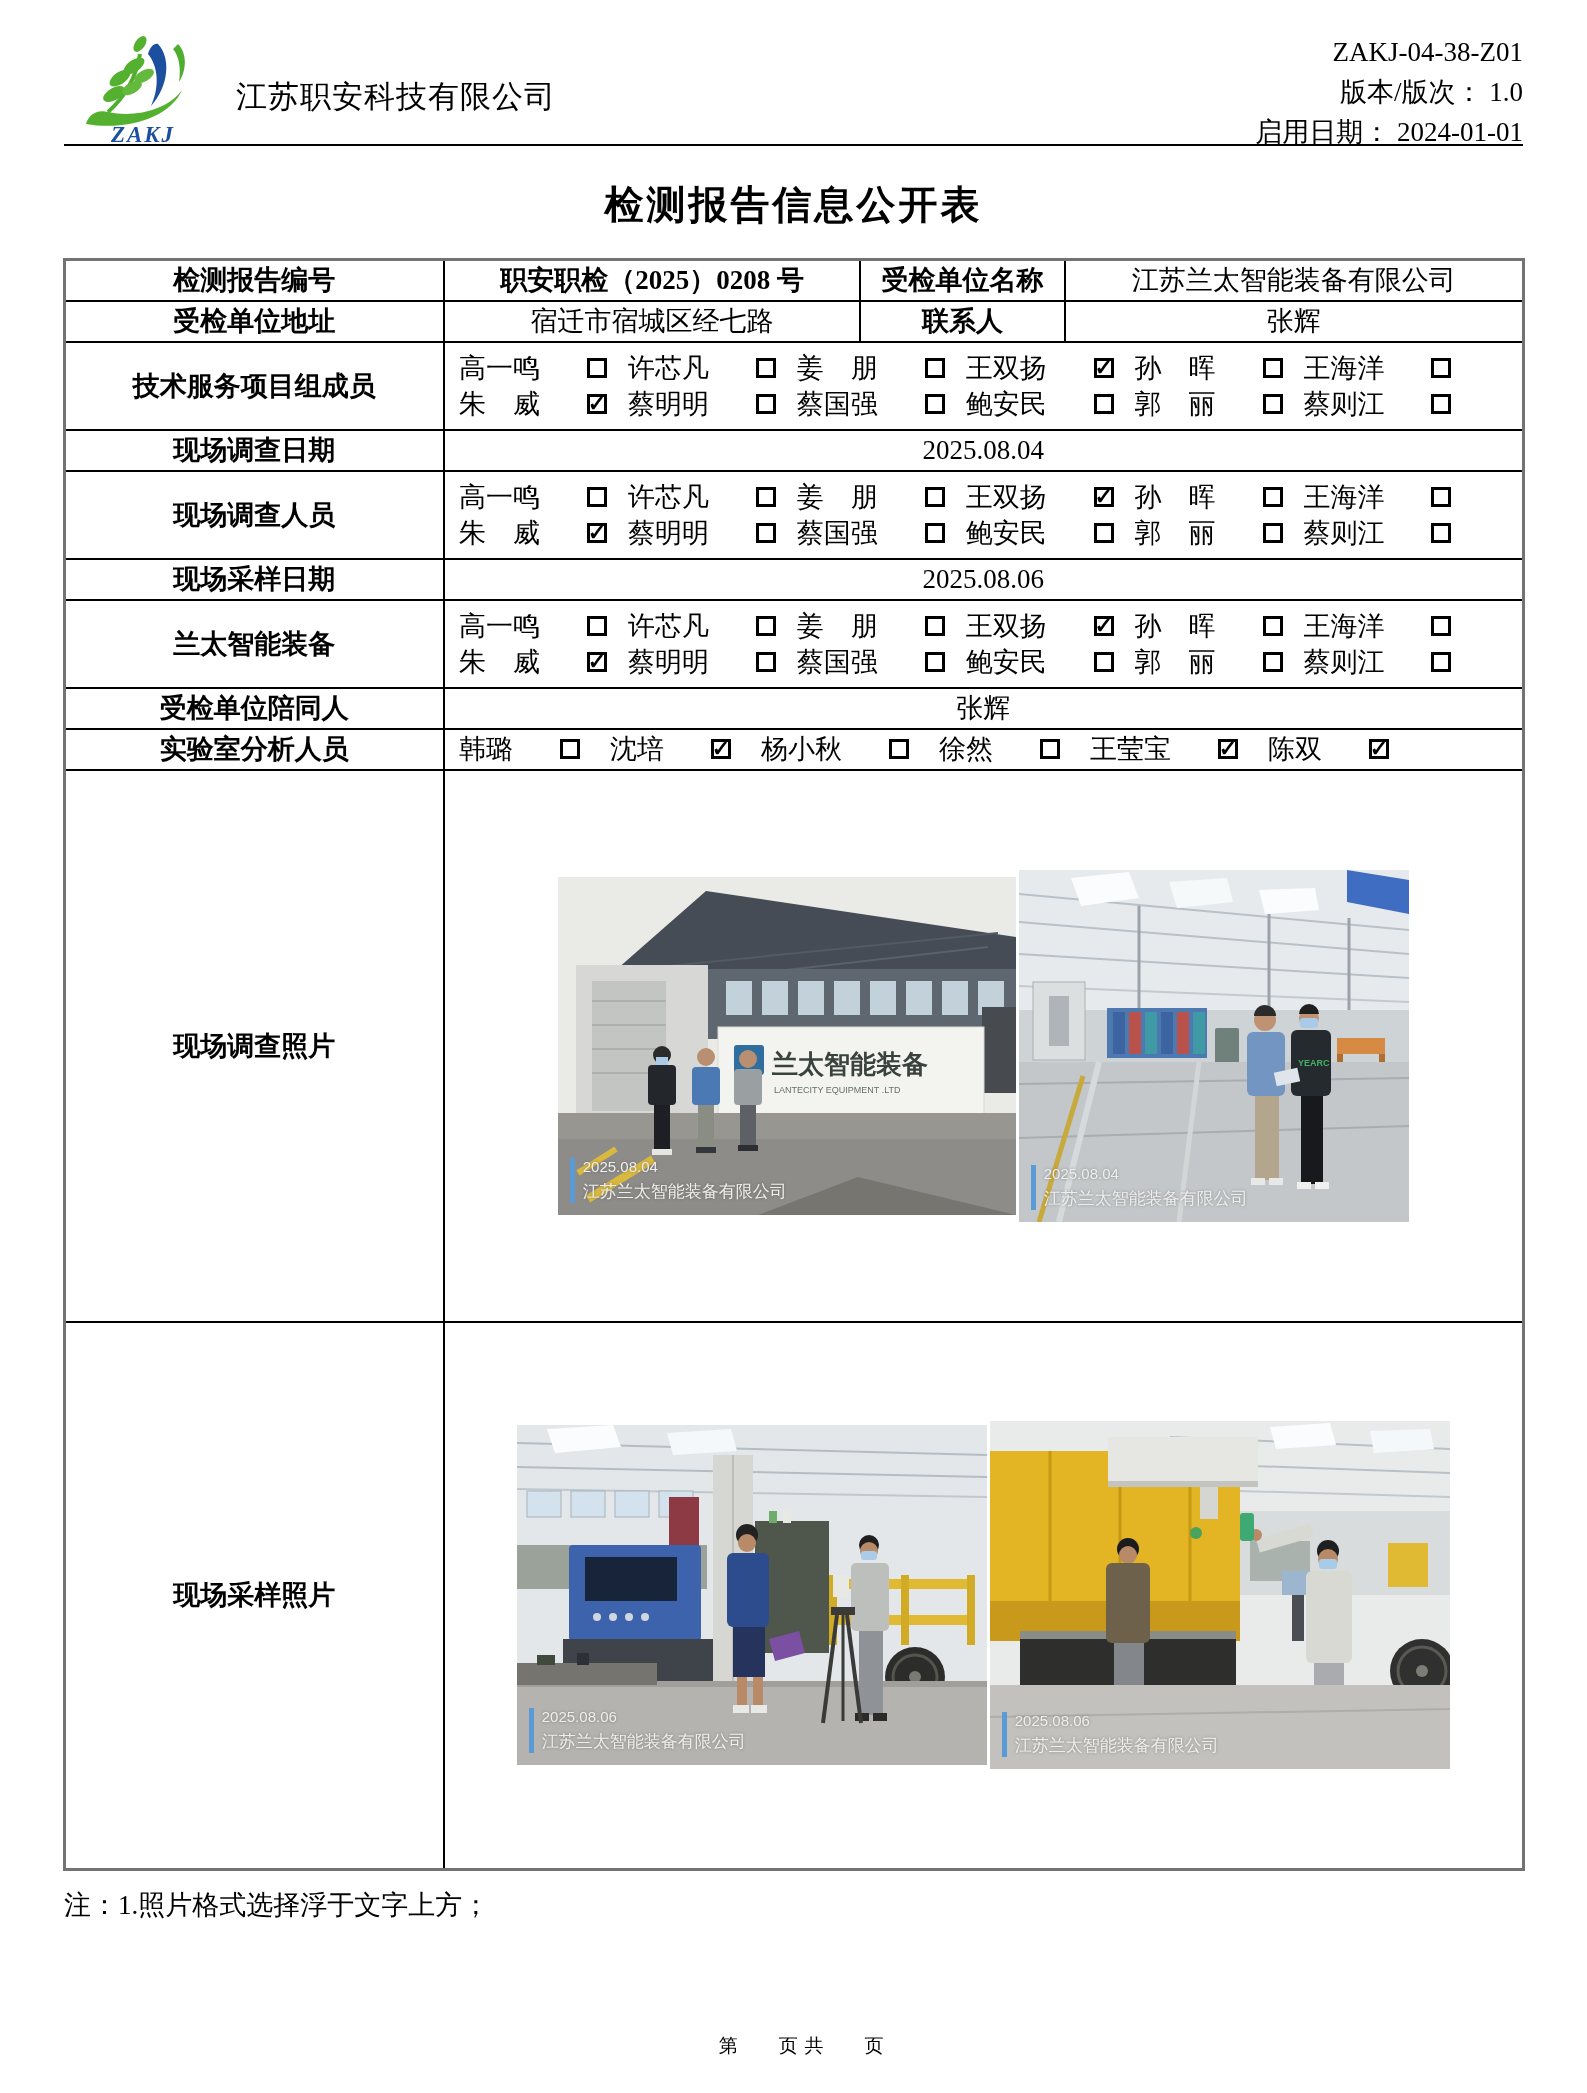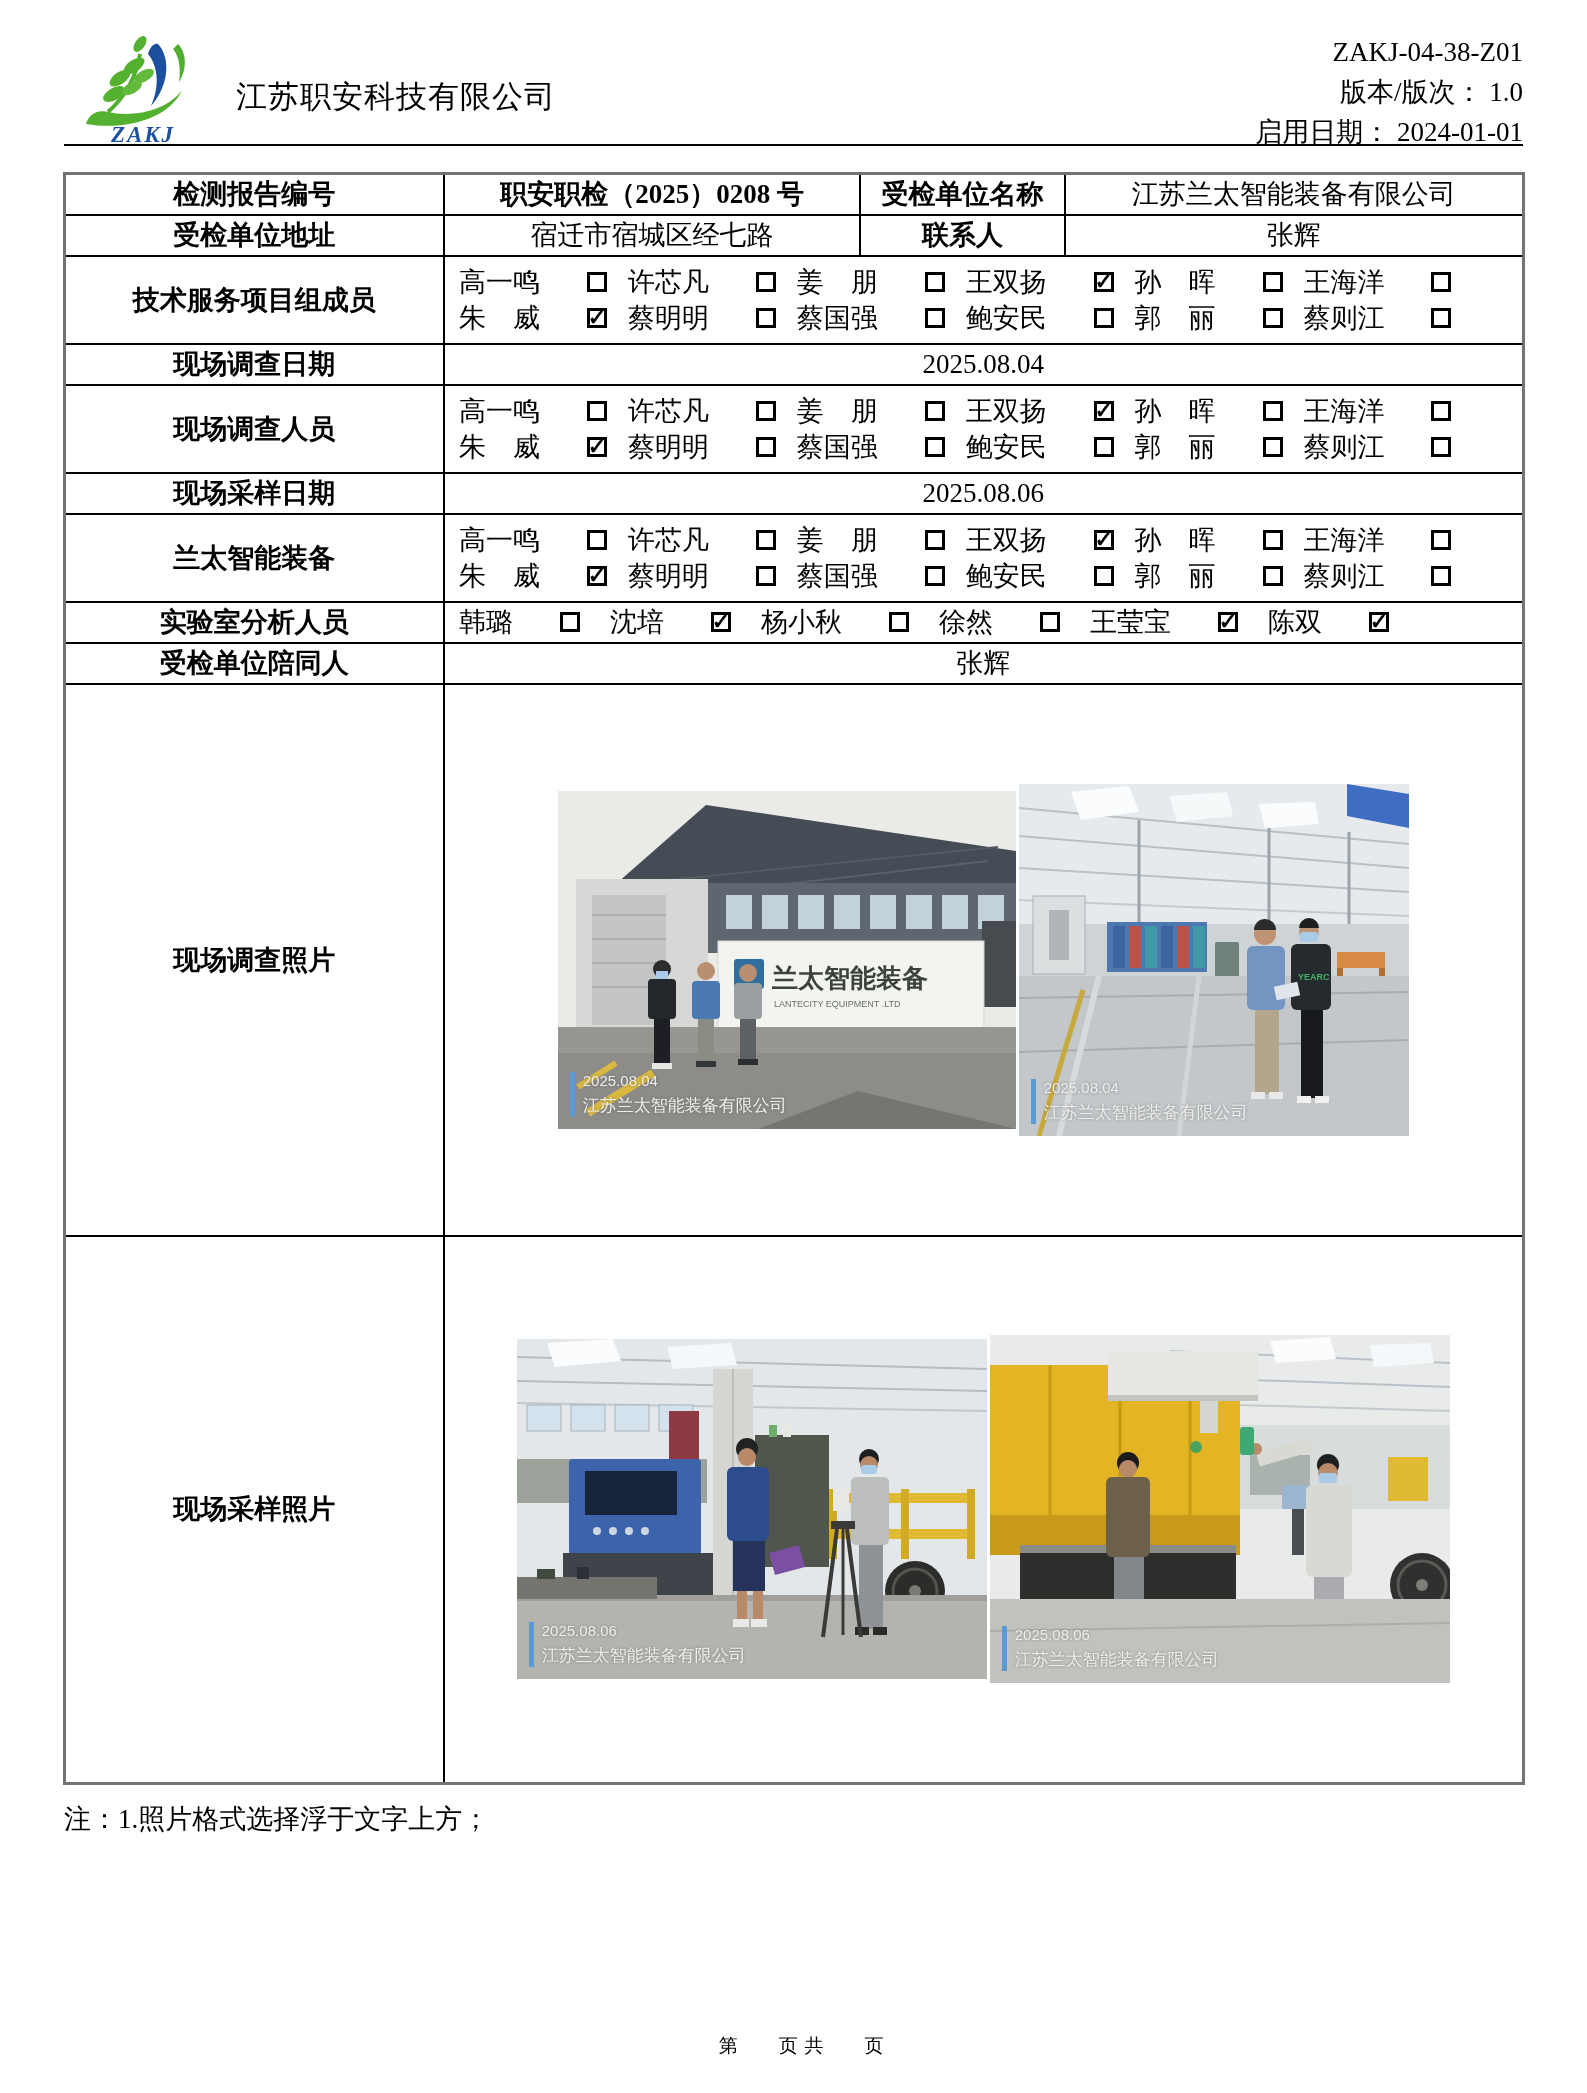--- a/index.html
+++ b/index.html
@@ -141,20 +141,21 @@
       <div class="logo-text">ZAKJ</div>
     </div>
     <div class="company-name">江苏职安科技有限公司</div>
     <div class="header-meta">
       <div>ZAKJ-04-38-Z01</div>
       <div>版本/版次：  1.0</div>
       <div>启用日期：  2024-01-01</div>
     </div>
   </div>
 
+  <div class="doc-title">检测报告信息公开表</div>
 
   <table class="info">
     <colgroup>
         <col style="width:380px">
         <col style="width:416px">
         <col style="width:205px">
         <col style="width:458px">
       </colgroup>
     <tbody>
         <tr class="h1">
@@ -348,20 +349,24 @@
                 </span>
                 <span class="name-item">
                   <span class="name-text">蔡则江</span>
                   <span class="checkbox"></span>
                 </span>
               </div>
             </div>
       </td>
     </tr>
     <tr class="h1">
+      <td class="lbl">受检单位陪同人</td>
+      <td colspan="3">张辉</td>
+    </tr>
+    <tr class="h1">
       <td class="lbl">实验室分析人员</td>
       <td colspan="3">
         <div class="names-grid lab">
               <div class="name-line">
                 <span class="name-item">
                   <span class="name-text">韩璐</span>
                   <span class="checkbox"></span>
                 </span>
                 <span class="name-item">
                   <span class="name-text">沈培</span>
@@ -379,24 +384,20 @@
                   <span class="name-text">王莹宝</span>
                   <span class="checkbox checked">✓</span>
                 </span>
                 <span class="name-item">
                   <span class="name-text">陈双</span>
                   <span class="checkbox checked">✓</span>
                 </span>
               </div>
             </div>
       </td>
-    </tr>
-    <tr class="h1">
-      <td class="lbl">受检单位陪同人</td>
-      <td colspan="3">张辉</td>
     </tr>
 
     <tr class="photo-row-1">
       <td class="lbl">现场调查照片</td>
       <td colspan="3" class="photo-cell">
         <div class="photo-pair">
 
           <div class="photo pA">
             <svg viewBox="0 0 458 338" preserveAspectRatio="none">
               <rect width="458" height="338" fill="#eaeae7"></rect>

